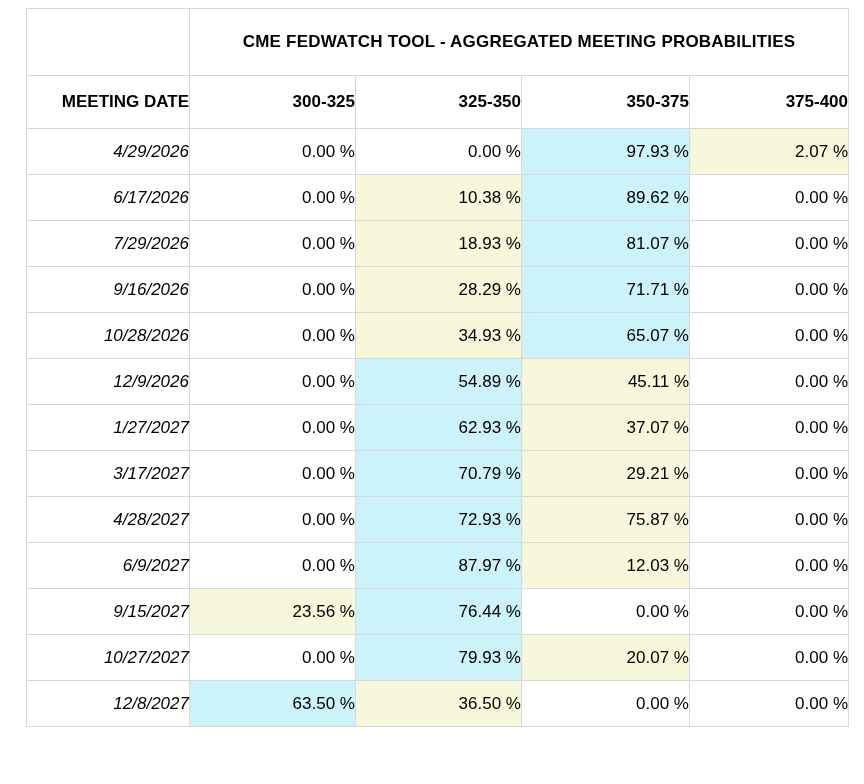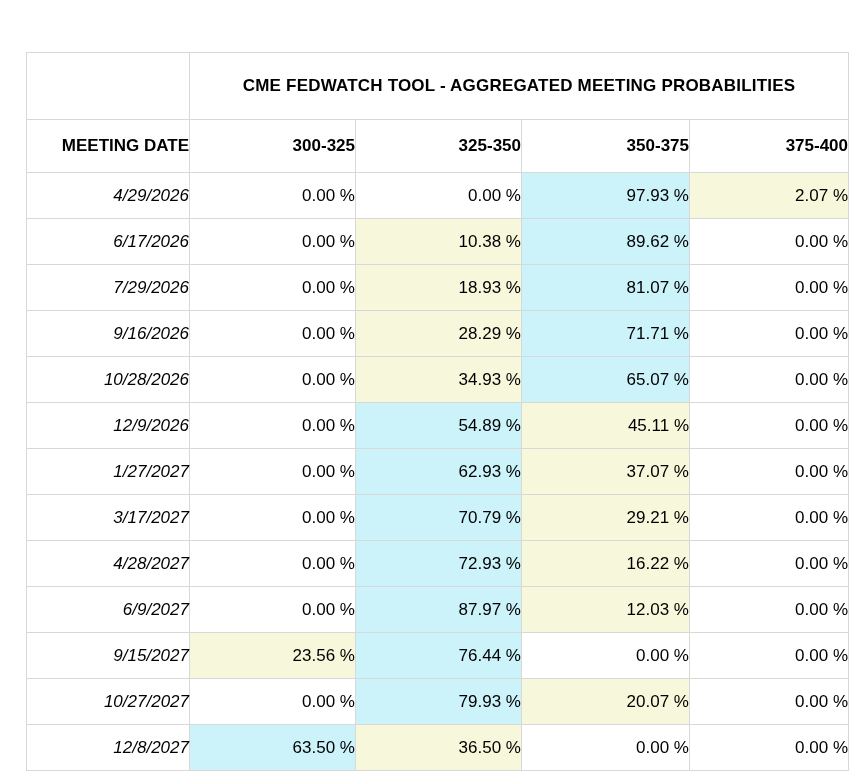--- a/index.html
+++ b/index.html
@@ -18,21 +18,20 @@
     height: 784px;
     box-sizing: border-box;
     padding: 8px 10px 10px 26px;
     background: #ffffff;
   }
   table.fw {
     border-collapse: collapse;
     table-layout: fixed;
     width: 822px;
     background: #ffffff;
-    margin-top: 44px;
   }
   table.fw td, table.fw th {
     border: 1px solid #d8d8d8;
     padding: 0;
     font-size: 17px;
     color: #000000;
     background: #ffffff;
   }
   
   col.c0 { width: 163px; }
@@ -158,21 +157,21 @@
           <td class="cell date">3/17/2027</td>
           <td class="cell">0.00 %</td>
           <td class="cell hl-blue">70.79 %</td>
           <td class="cell hl-yellow">29.21 %</td>
           <td class="cell">0.00 %</td>
         </tr>
         <tr>
           <td class="cell date">4/28/2027</td>
           <td class="cell">0.00 %</td>
           <td class="cell hl-blue">72.93 %</td>
-          <td class="cell hl-yellow">16.22 %</td>
+          <td class="cell hl-yellow">75.87 %</td>
           <td class="cell">0.00 %</td>
         </tr>
         <tr>
           <td class="cell date">6/9/2027</td>
           <td class="cell">0.00 %</td>
           <td class="cell hl-blue">87.97 %</td>
           <td class="cell hl-yellow">12.03 %</td>
           <td class="cell">0.00 %</td>
         </tr>
         <tr>

